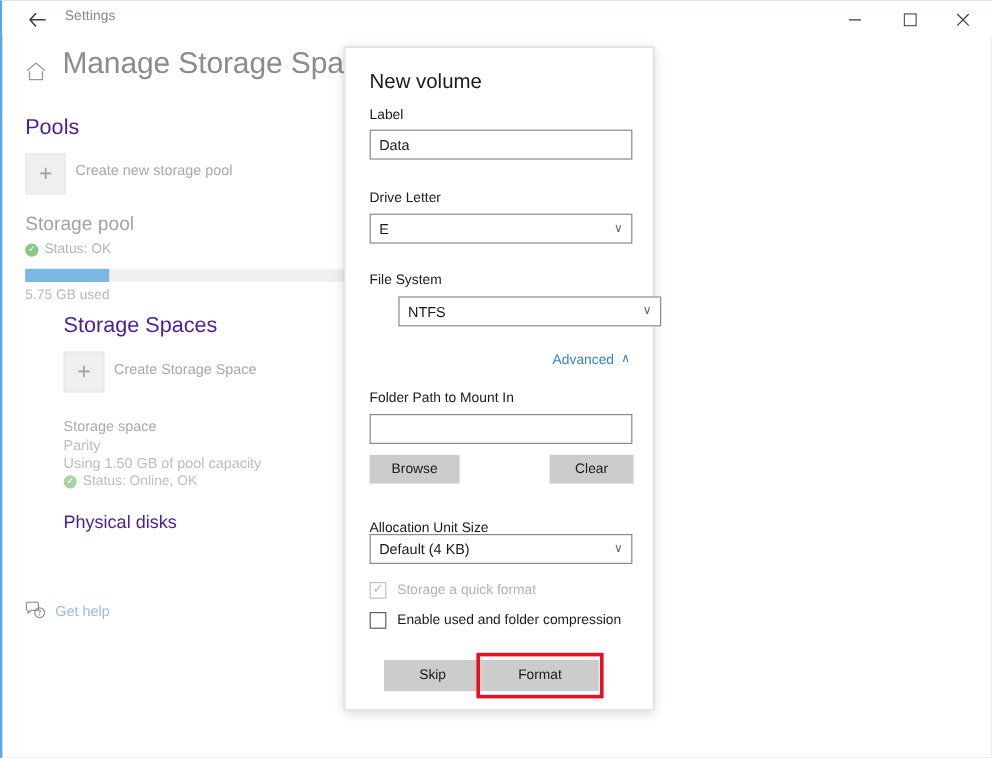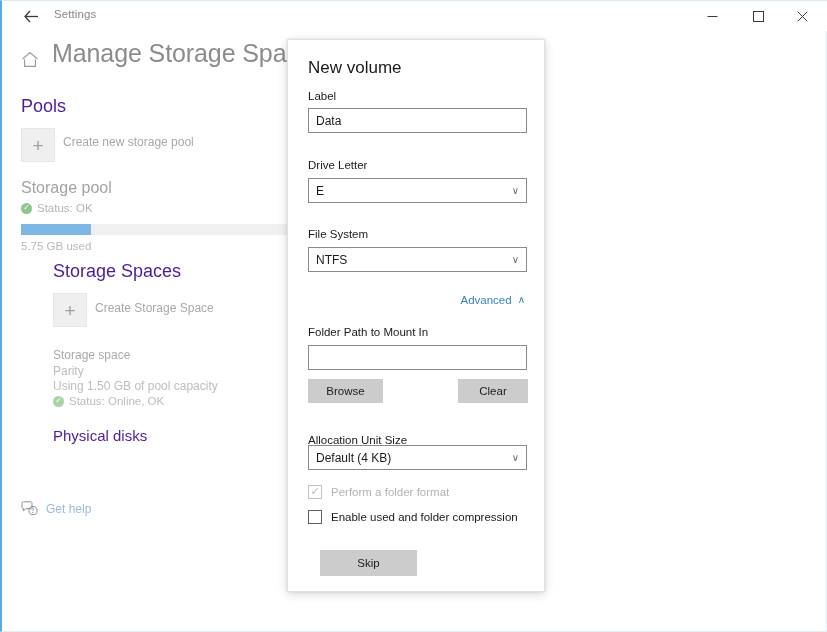--- a/index.html
+++ b/index.html
@@ -274,21 +274,21 @@
     color: #6a6a6a;
     font-size: 10px;
     line-height: 1;
   }
 
   #label-label { top: 50px; }
   #label-input { top: 68px; }
   #drive-letter-label { top: 119px; }
   #drive-letter-combo { top: 138px; }
   #file-system-label { top: 188px; }
-  #file-system-combo { top: 207px; }
+  #file-system-combo { top: 207px; margin-left: 24px; }
 
   #advanced-toggle {
     position: absolute;
     right: 19px; top: 254px;
     display: flex; align-items: center;
     font-size: 11.5px;
     color: #3a82c4;
   }
   #advanced-chevron { margin-left: 6px; font-size: 10px; line-height: 1; }
 
@@ -503,28 +503,32 @@
     <div id="alloc-label" class="field-label">Allocation Unit Size</div>
     <div id="alloc-combo" class="combo">
       <span>Default (4 KB)</span>
       <span class="chev">∨</span>
     </div>
 
     <div id="quick-format-row" class="check-row">
       <span class="checkbox disabled">
         <span class="tick">✓</span>
       </span>
-      <span class="check-label disabled">Perform a folder format</span>
+      <span class="check-label disabled">Storage a quick format</span>
     </div>
 
     <div id="compression-row" class="check-row">
       <span class="checkbox">
         <span class="tick"></span>
       </span>
       <span class="check-label">Enable used and folder compression</span>
     </div>
 
     <div id="dialog-buttons">
       <button id="skip-button">Skip</button>
+      <div id="format-button-wrap">
+        <button id="format-button">Format</button>
+        <div id="format-highlight"></div>
+      </div>
     </div>
   </div>
 
 </div>
 
 </body></html>

